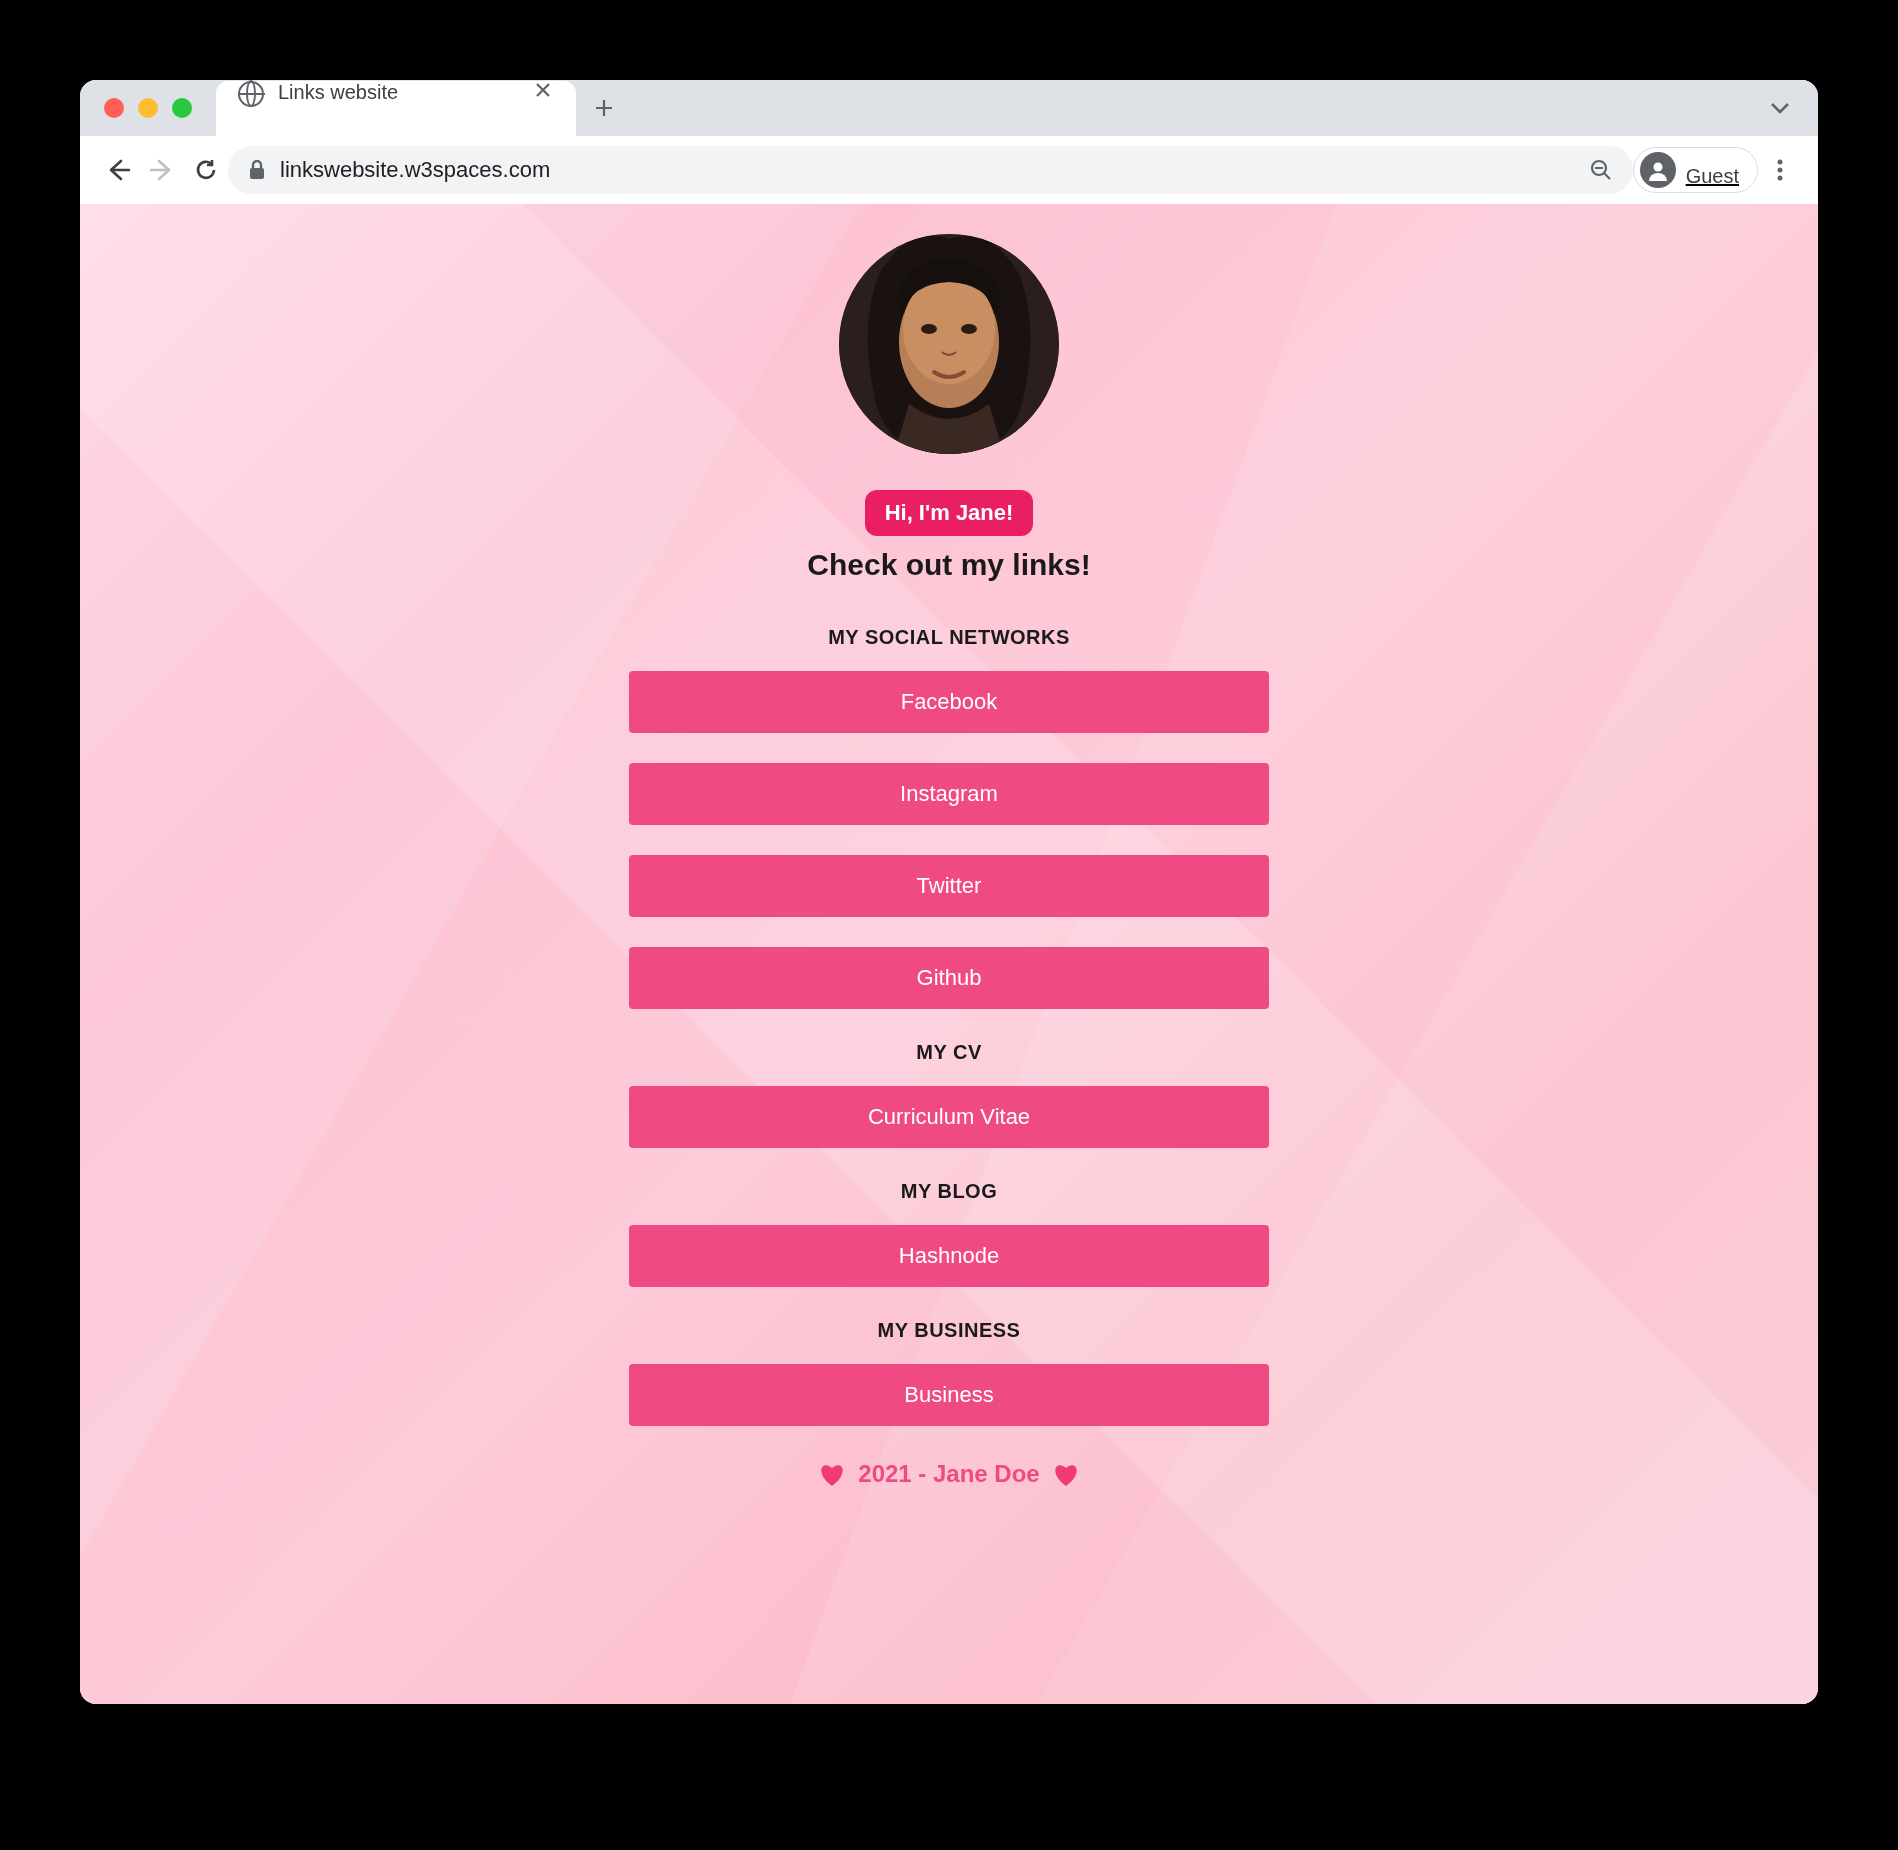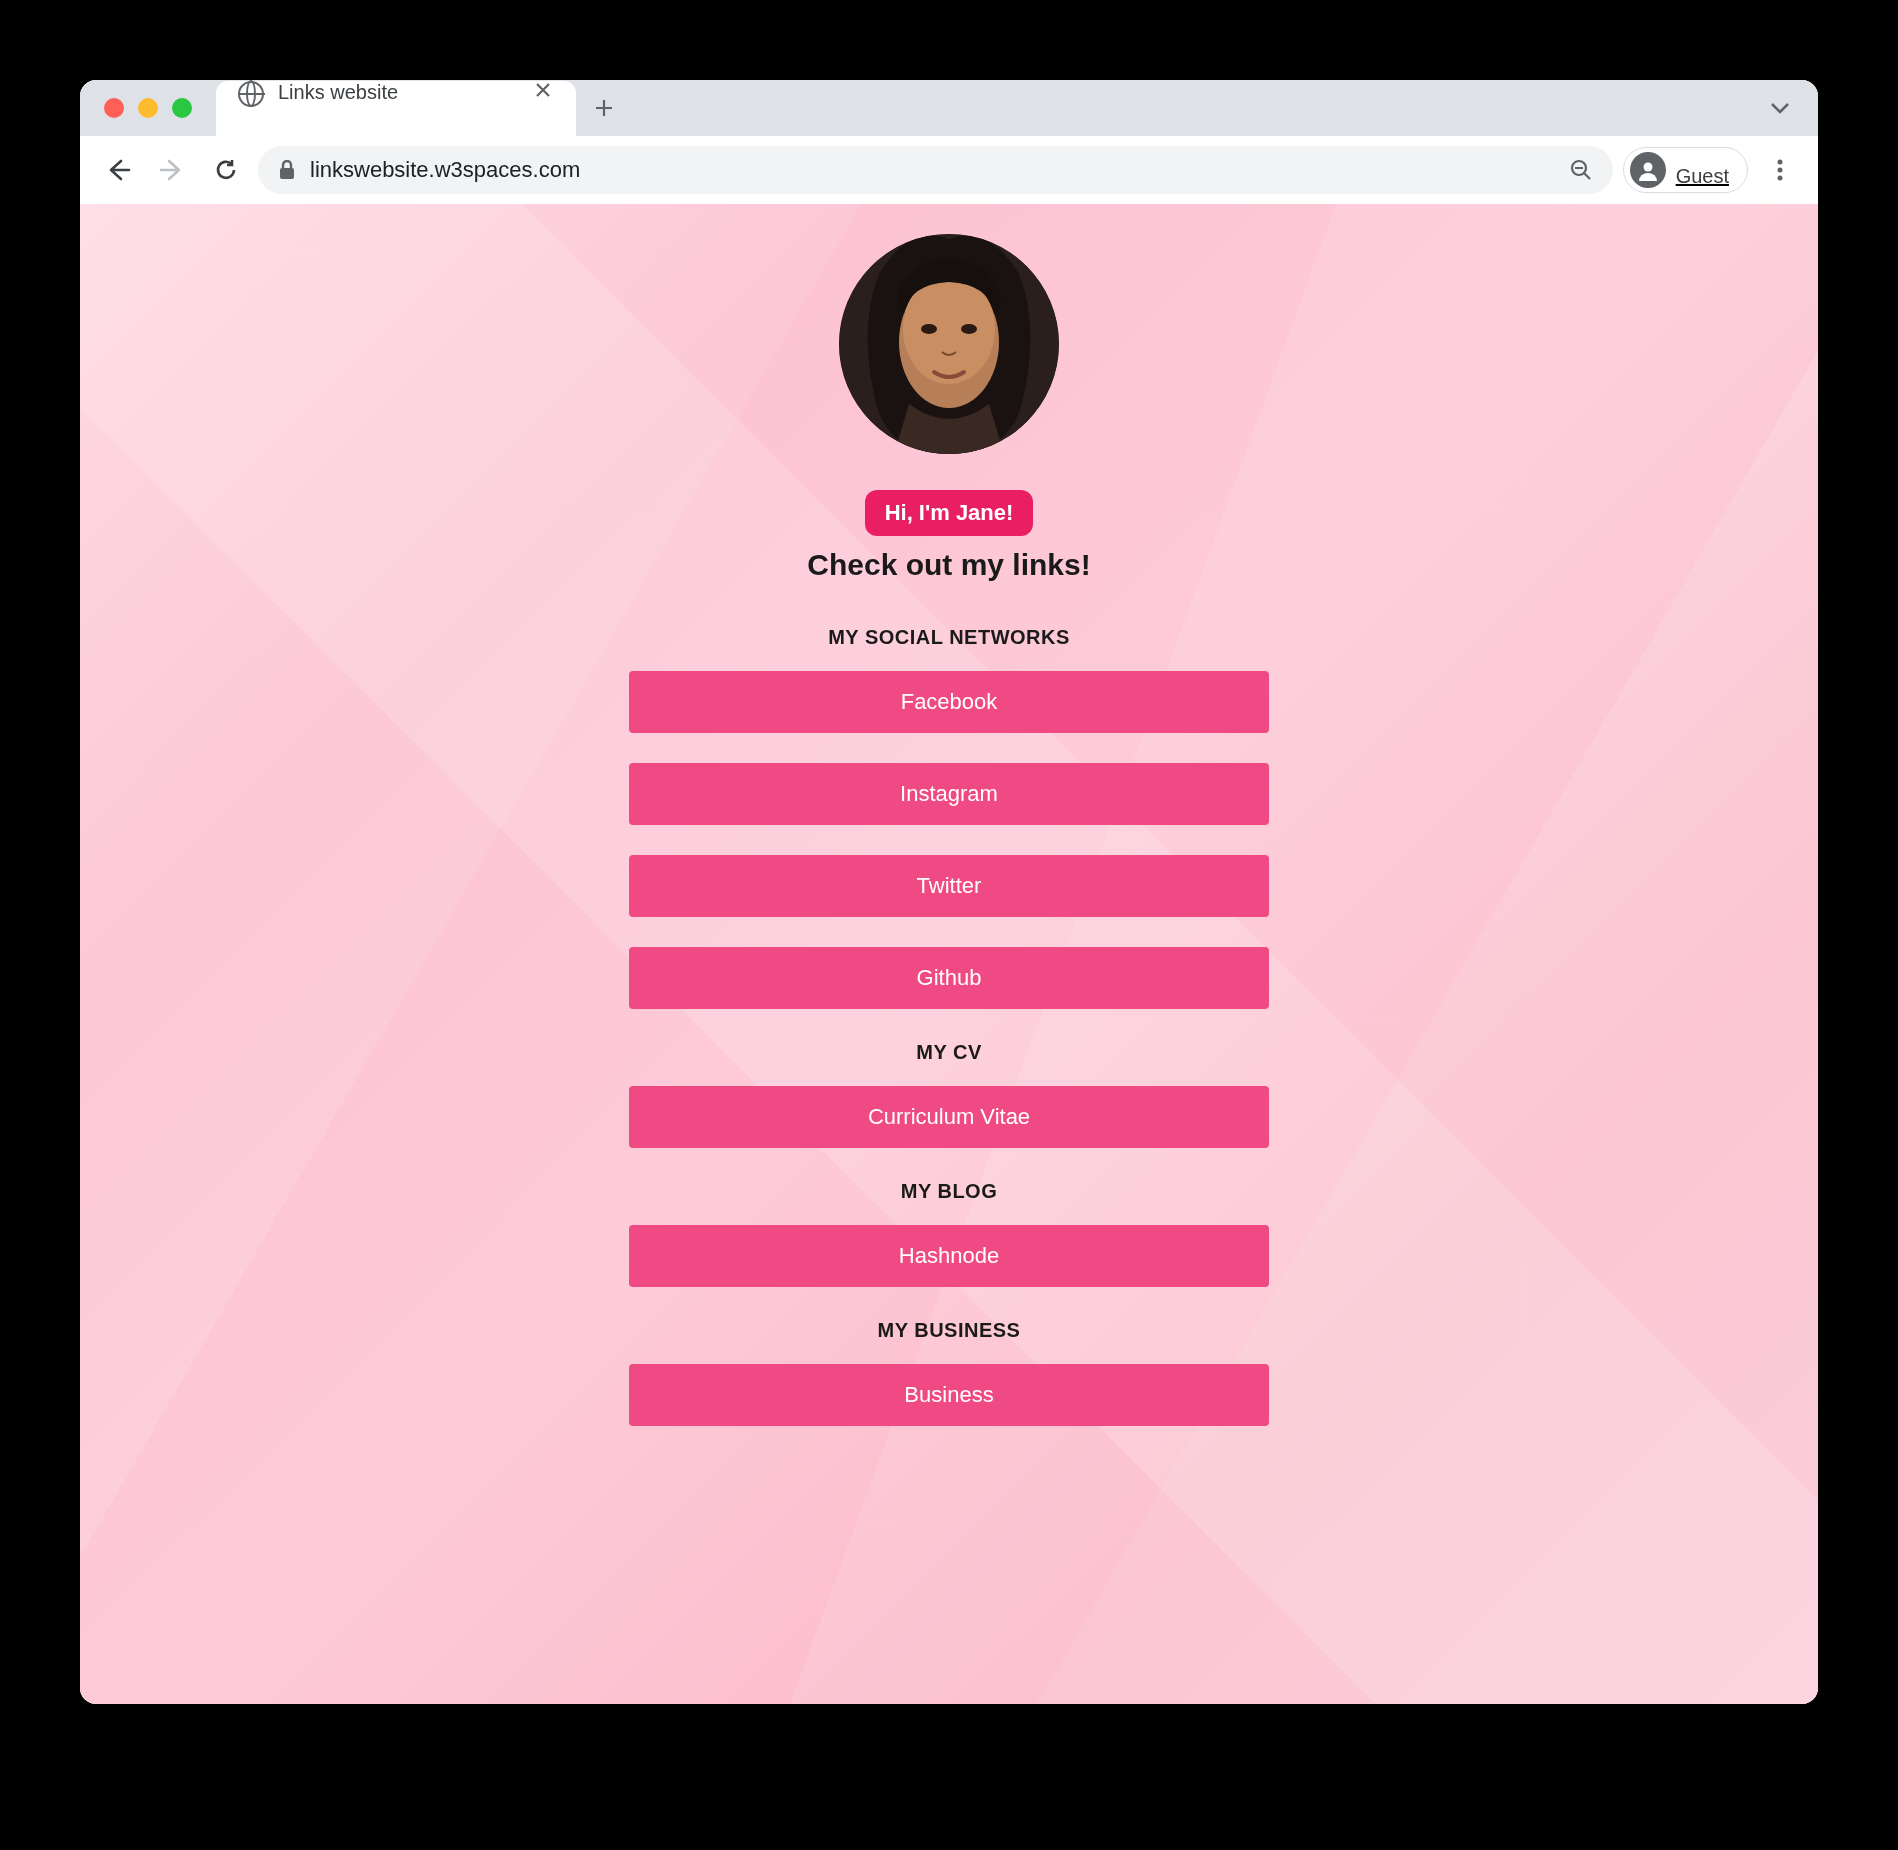--- a/index.html
+++ b/index.html
@@ -83,21 +83,20 @@
     .tab-dropdown {
       color: #5f6368;
       padding: 0 10px;
       cursor: pointer;
     }
     .toolbar {
       background: #fff;
       display: flex;
       align-items: center;
       padding: 10px 16px;
-      gap: 10px;
     }
     .nav-btn {
       width: 44px;
       height: 44px;
       display: flex;
       align-items: center;
       justify-content: center;
       color: #5f6368;
       cursor: pointer;
       border-radius: 50%;
@@ -391,15 +390,28 @@
 
       <div class="section-title">MY CV</div>
       <a class="link-btn">Curriculum Vitae</a>
 
       <div class="section-title">MY BLOG</div>
       <a class="link-btn">Hashnode</a>
 
       <div class="section-title">MY BUSINESS</div>
       <a class="link-btn">Business</a>
 
+      <div class="footer">
+        <span class="heart">
+          <svg width="28" height="26" viewBox="0 0 28 26">
+              <path d="M14 25 C-4 12 4 -2 14 7 C24 -2 32 12 14 25 Z" fill="#ef3a73"></path>
+            </svg>
+        </span>
+        <span>2021 - Jane Doe</span>
+        <span class="heart">
+          <svg width="28" height="26" viewBox="0 0 28 26">
+              <path d="M14 25 C-4 12 4 -2 14 7 C24 -2 32 12 14 25 Z" fill="#ef3a73"></path>
+            </svg>
+        </span>
+      </div>
     </div>
   </div>
 </div>
 
 </body></html>

